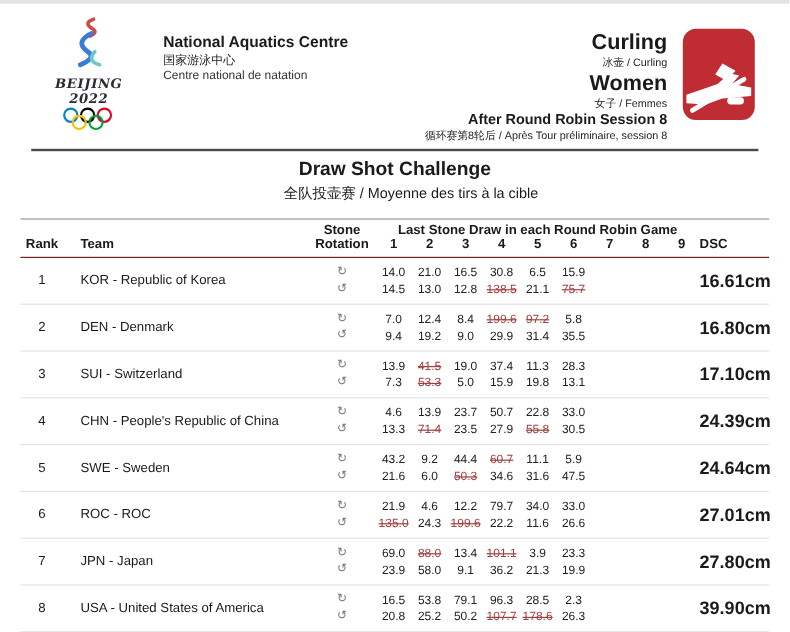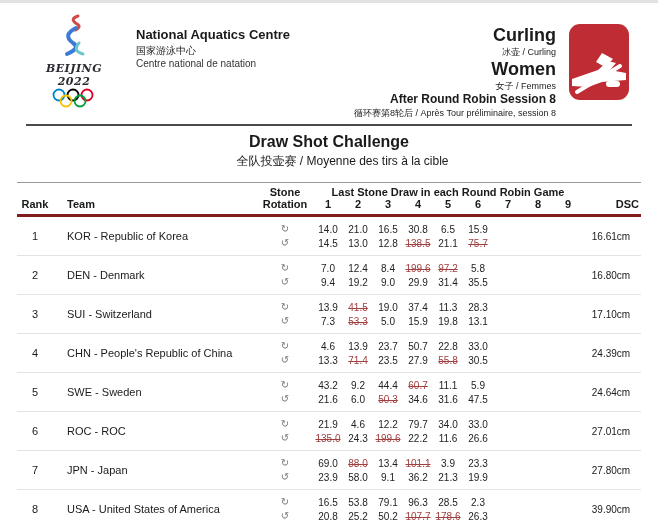--- a/index.html
+++ b/index.html
@@ -22,36 +22,36 @@
   .pictogram{margin-left:12px;margin-top:10px;}
   .header-rule{border:none;border-top:2px solid #4a4a4a;margin:4px 26px 0 26px;}
 
   
   .title-block{text-align:center;padding:7px 0 6px;}
   .title-main{font-size:16px;font-weight:bold;}
   .title-sub{font-size:12px;margin-top:2px;margin-left:27px;}
 
   
   .table{margin:6px 17px 0 17px;width:624px;font-size:10px;}
-  .thead{border-top:1px solid #999;border-bottom:3px solid #7f1d1d;padding:3px 0 4px;}
+  .thead{border-top:1px solid #999;border-bottom:1px solid #7f1d1d;padding:3px 0 4px;}
   .hgrid{display:grid;grid-template-columns:36px 204px 56px repeat(9,30px) 58px;align-items:end;}
   .th{font-weight:bold;font-size:11px;}
   .c{text-align:center;}
-  .r{text-align:right;padding-right:2px;}
+  .r{text-align:left;padding-right:2px;}
   .games-span{grid-column:4 / span 9;text-align:center;font-weight:bold;font-size:11px;}
 
   .team{display:flex;align-items:center;border-bottom:1px solid #e3e3e3;padding:5px 0;}
   .cell.rank{width:36px;text-align:center;font-size:11px;}
   .cell.tname{width:204px;padding-left:14px;box-sizing:border-box;font-size:11px;}
   .mid{width:326px;}
   .vline{display:grid;grid-template-columns:56px repeat(9,30px);align-items:center;height:14px;}
   .rot{text-align:center;color:#777;font-size:10px;line-height:1;}
   .gv{text-align:center;color:#222;}
   .gv.struck{color:#a04040;text-decoration:line-through;}
-  .cell.dsc{width:58px;text-align:center;padding-right:2px;box-sizing:border-box;font-weight:normal;font-size:10px;}
+  .cell.dsc{width:58px;text-align:center;padding-right:2px;box-sizing:border-box;font-weight:bold;font-size:15px;}
 </style>
 </head>
 <body>
 
 <div class="top-strip"></div>
 
 <div class="header">
   <div class="logo-block">
     <svg width="44" height="44" viewBox="0 0 44 44">
       <path d="M26 3 q-9 3 -1 8 q5 3 -2 6" stroke="#d04a4a" stroke-width="3" fill="none" stroke-linecap="round"></path>

